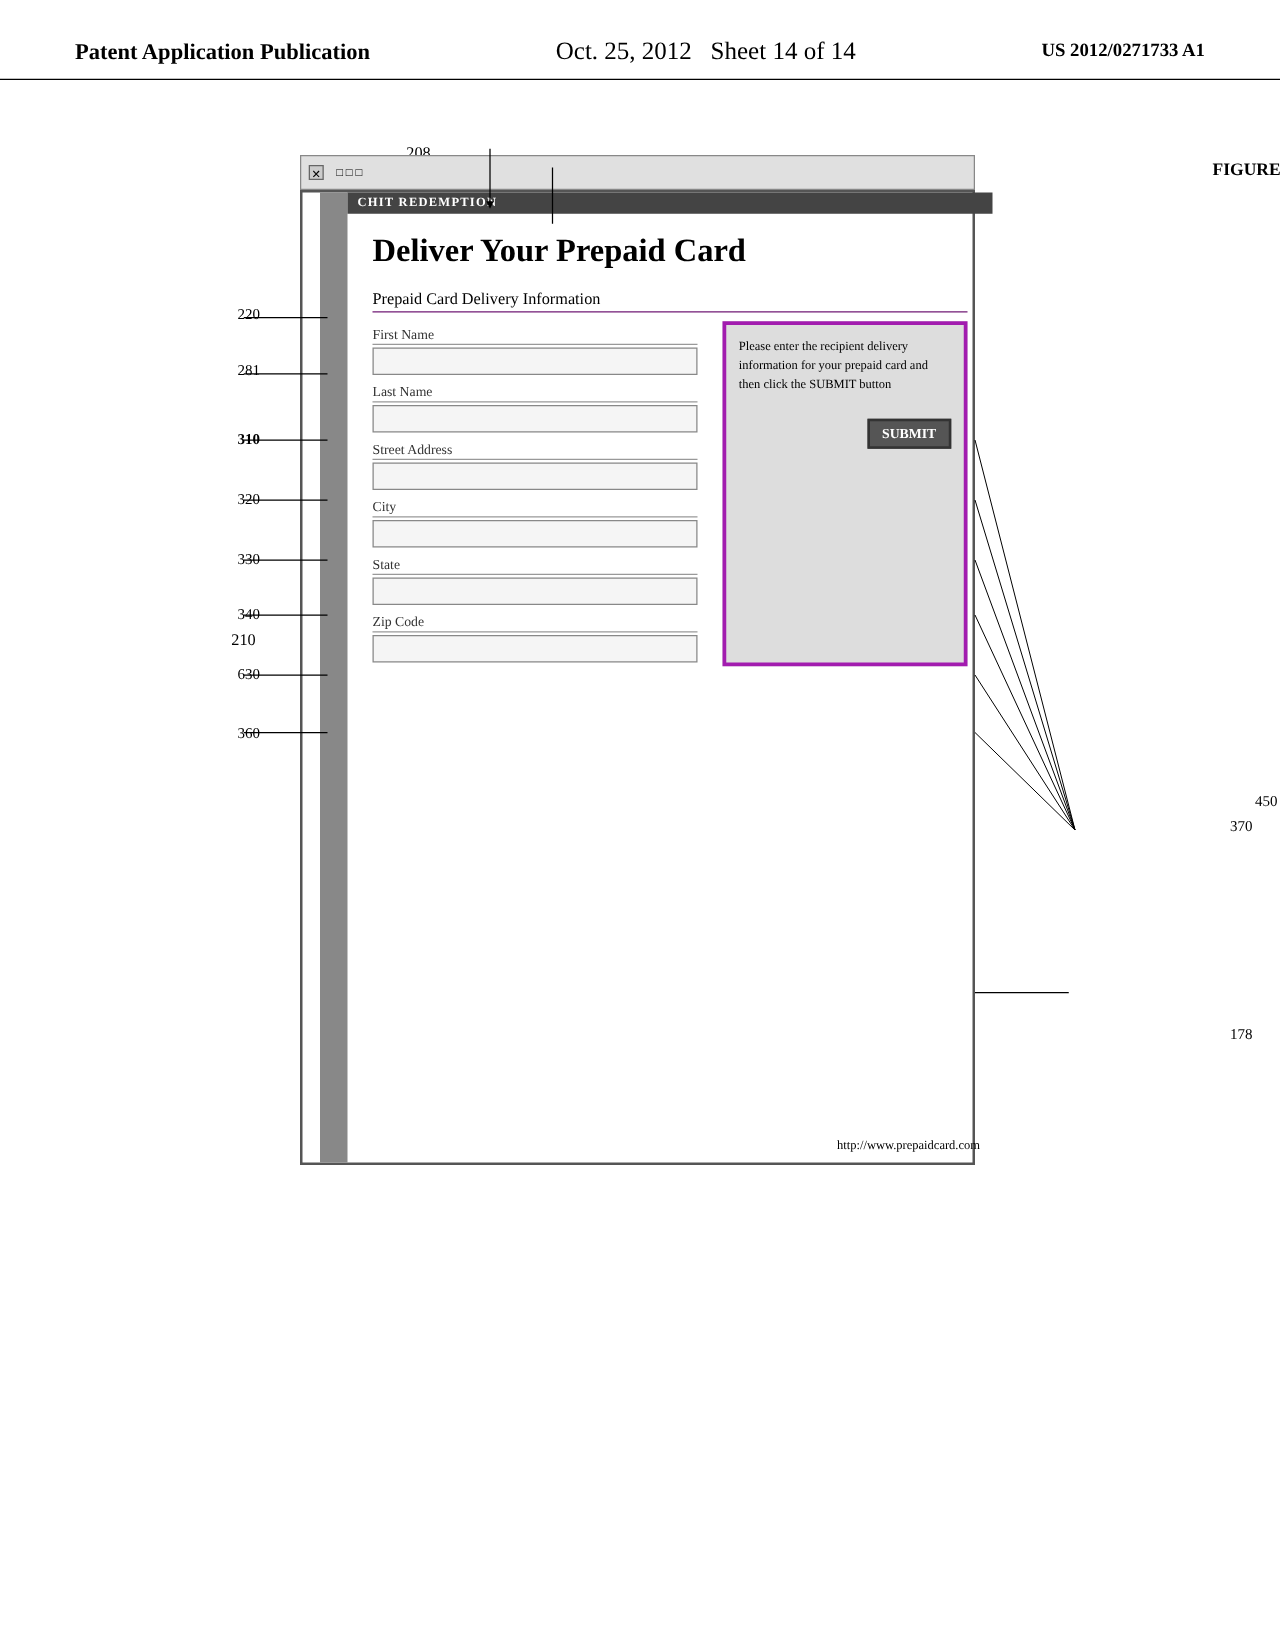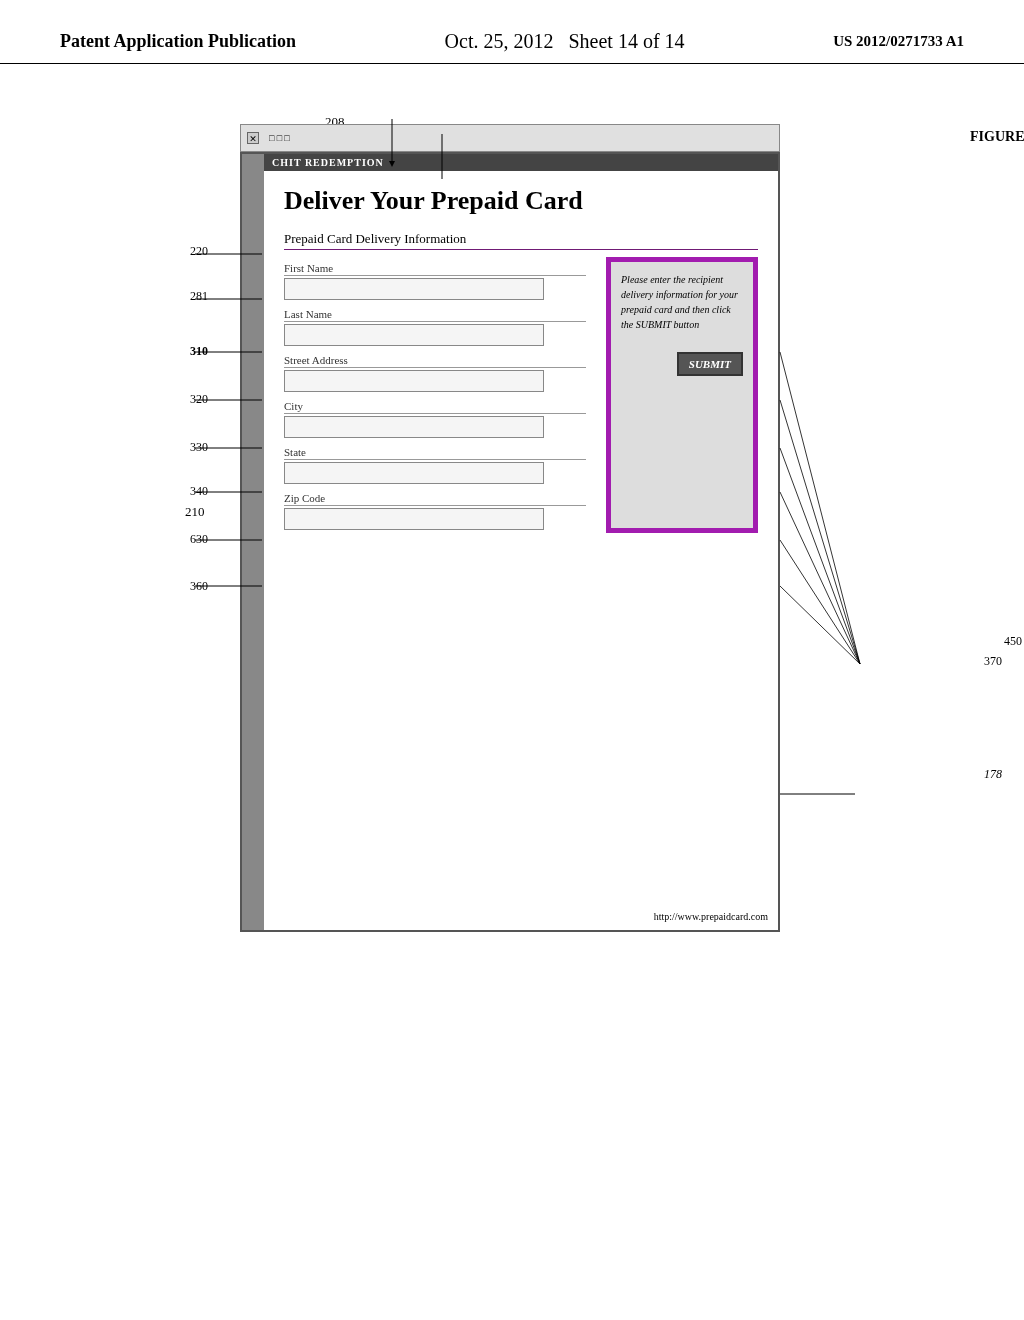--- a/index.html
+++ b/index.html
@@ -185,21 +185,21 @@
 
         <div style="position:absolute; left:-55px; top: 380px; font-size:13px;">210</div>
 
         <div class="browser-mockup" style="margin-left:0; width:540px;">
 
           <div class="browser-chrome">
             <span class="browser-btn">✕</span>
             <span style="font-size:9px; margin-left:6px;">□ □ □</span>
           </div>
 
-          <div class="page-area" style="min-height:780px;">
+          <div class="page-area" style="min-height:780px;padding-left:14px;">
 
             <div class="left-sidebar"></div>
 
             <div class="page-content">
 
               <div class="top-nav">
                 <span>CHIT REDEMPTION</span>
               </div>
 
               <div class="page-body">
@@ -236,21 +236,21 @@
                       <div class="field-label">State</div>
                       <div class="field-input"></div>
                     </div>
 
                     <div class="form-field">
                       <div class="field-label">Zip Code</div>
                       <div class="field-input"></div>
                     </div>
                   </div>
 
-                  <div style="width:152px; background:#ddd; padding:10px; position:relative; top:-5px; border:5px solid #a21caf;font-style:italic;">
+                  <div style="width:196px; background:#ddd; padding:10px; position:relative; top:-5px; border:3px solid #a21caf;">
                     <p style="font-size:10px; line-height:1.5;">Please enter the recipient delivery information for your prepaid card and then click the SUBMIT button</p>
                     <div style="margin-top:15px; text-align:right;">
                       <div class="submit-btn">SUBMIT</div>
                     </div>
                   </div>
                 </div>
 
               </div>
 
               <div style="position:absolute; bottom:8px; right:10px; font-size:10px;">http://www.prepaidcard.com</div>
@@ -263,21 +263,21 @@
         <div style="position:absolute; left:-50px; top:165px; font-size:12px;">281</div>
         <div style="position:absolute; left:-50px; top:220px; font-size:12px;font-weight:bold;">310</div>
         <div style="position:absolute; left:-50px; top:268px; font-size:12px;">320</div>
         <div style="position:absolute; left:-50px; top:316px; font-size:12px;">330</div>
         <div style="position:absolute; left:-50px; top:360px; font-size:12px;">340</div>
         <div style="position:absolute; left:-50px; top:408px; font-size:12px;">630</div>
         <div style="position:absolute; left:-50px; top:455px; font-size:12px;">360</div>
 
         <div style="position:absolute; right:-80px; top:530px; font-size:12px;">370</div>
         <div style="position:absolute; right:-100px; top:510px; font-size:12px;">450</div>
-        <div style="position:absolute; right:-80px; top:643px; font-size:12px;font-style:italic;">178</div>
+        <div style="position:absolute; right:-80px; top:696px; font-size:12px;">178</div>
 
         <div style="position:absolute; right:-120px; top:5px; font-size:14px; font-weight:bold;">FIGURE 16</div>
 
         <svg style="position:absolute; top:0; left:0; width:700px; height:850px; pointer-events:none; overflow:visible;">
 
           <defs>
             <marker id="arrowhead" markerWidth="6" markerHeight="6" refX="3" refY="3" orient="auto">
               <path d="M0,0 L0,6 L6,3 z" fill="#000"></path>
             </marker>
           </defs>

